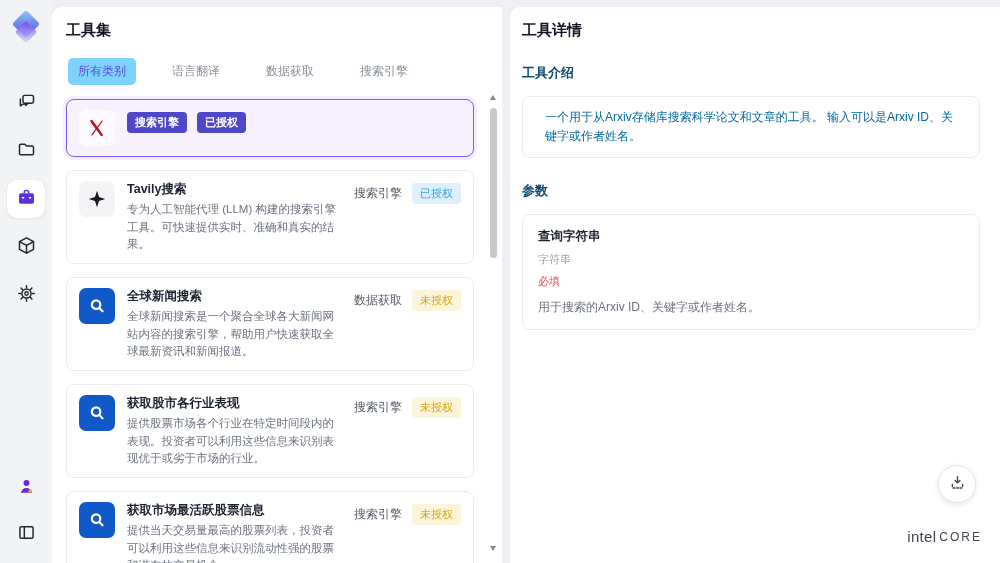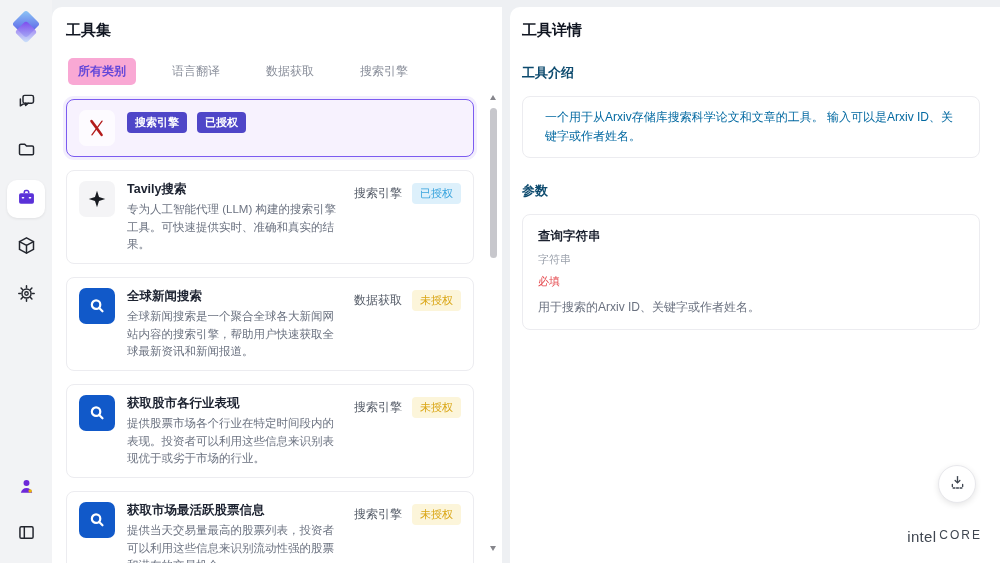--- a/index.html
+++ b/index.html
@@ -20,21 +20,21 @@
   
   .panel { position:absolute; top:7px; bottom:0; background:#fff; }
   .left-panel { left:52px; width:450px; border-radius:10px 0 0 0; padding:14px 14px 0 14px; }
   .right-panel { left:510px; right:0; border-radius:10px 0 0 0; padding:14px 20px 0 12px; }
 
   .panel-title { font-size:15px; font-weight:bold; color:#111622; }
 
   
   .tabs { display:flex; gap:26px; margin-top:18px; margin-left:2px; align-items:center; }
   .tab { border:none; background:transparent; font-size:12px; color:#8a8f9b; cursor:pointer; padding:5px 10px; border-radius:5px; font-family:inherit; }
-  .tab.active { background:#f9a8d4; color:#6246d9; font-weight:bold; }
+  .tab.active { background:#7dd3fc; color:#6246d9; font-weight:normal; }
 
   
   .tool-list { margin-top:14px; display:flex; flex-direction:column; gap:13px; padding-right:14px; }
   .tool-card { display:flex; gap:12px; align-items:flex-start; background:#fff; border:1px solid #ececf0; border-radius:8px; padding:10px 12px; cursor:pointer; }
   .tool-card.selected { background:#f7f2fe; border:1.5px solid #7c5cf0; box-shadow:0 0 0 3px rgba(124,92,240,.10); }
   .tool-icon { flex:0 0 36px; width:36px; height:36px; border-radius:7px; background:#f4f4f6; display:flex; align-items:center; justify-content:center; }
   .tool-card.selected .tool-icon { background:#fdfbff; }
   .tool-icon.blue { background:#1159c9; }
   .tool-icon svg { width:22px; height:22px; }
   .tool-main { flex:1 1 auto; min-width:0; }
@@ -60,21 +60,21 @@
   .param-card { margin-top:14px; border:1px solid #ececf0; border-radius:8px; padding:13px 15px; background:#fff; }
   .param-head { display:flex; align-items:baseline; gap:7px;flex-direction:column; }
   .param-name { font-size:12.5px; font-weight:bold; color:#1c2230; }
   .param-type { font-size:11px; color:#9aa0ab; }
   .param-required { font-size:11px; color:#e5484d; }
   .param-desc { margin-top:9px; font-size:12px; color:#6b7280; line-height:1.5; }
 
   
   .download-fab { position:absolute; right:24px; bottom:60px; width:38px; height:38px; border-radius:50%; background:#fff; border:1px solid #e8e8ec; box-shadow:0 2px 6px rgba(0,0,0,.10); display:flex; align-items:center; justify-content:center; cursor:pointer; }
   .download-fab svg { width:19px; height:19px; }
-  .intel-logo { position:absolute; right:18px; bottom:18px; display:flex; align-items:flex-start; gap:3px; }
+  .intel-logo { position:absolute; right:18px; bottom:18px; display:flex; align-items:center; gap:3px; }
   .intel-word { font-size:15px; color:#3f4650; letter-spacing:.3px; }
   .core-word { font-size:12px; color:#3f4650; letter-spacing:2px; font-variant:small-caps; text-transform:uppercase; }
 </style>
 </head>
 <body>
 
 <aside class="sidebar">
   <div class="logo">
     <span class="d1"></span>
     <span class="d2"></span>

